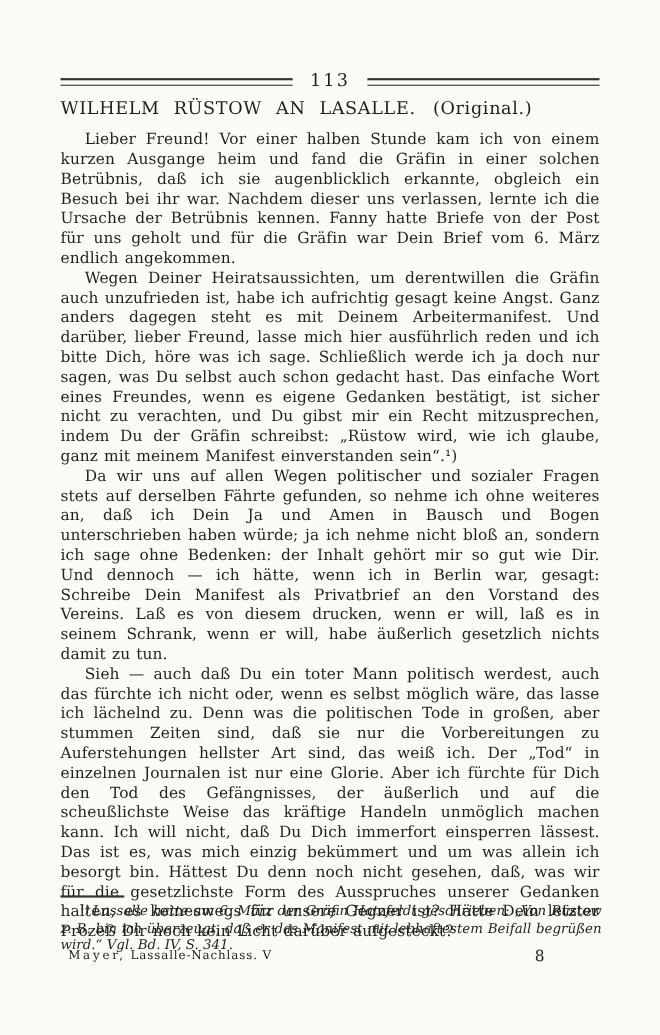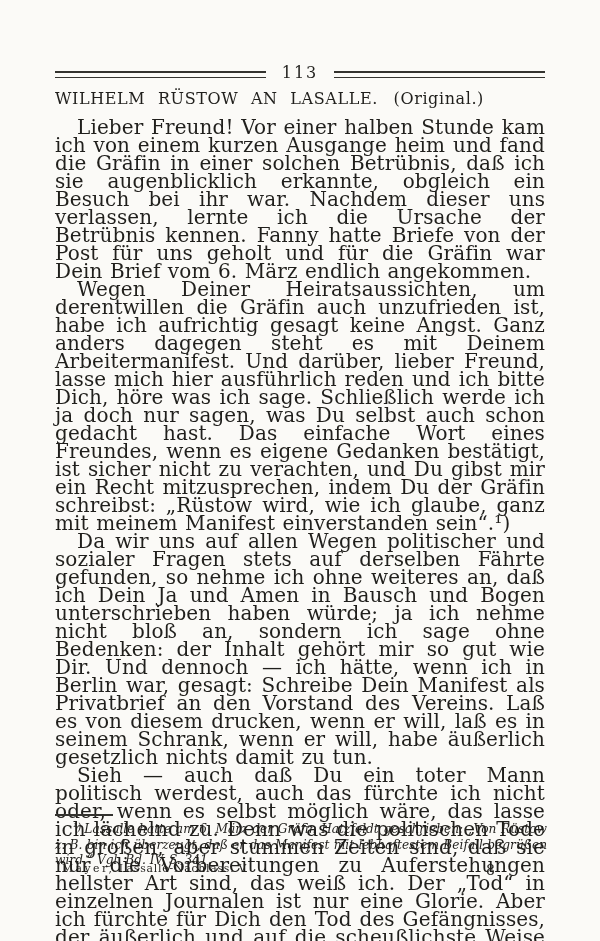--- a/index.html
+++ b/index.html
@@ -64,21 +64,21 @@
     margin-top: 13px;
     font-size: 14.5px;
     word-spacing: 3px;
   }
 
   .letter-body {
     margin-top: 10px;
   }
   .letter-body p {
     margin: 0;
-    font-size: 20px;
+    font-size: 14px;
     line-height: 18px;
     text-align: justify;
     text-indent: 22px;
     letter-spacing: 0.1px;
     word-spacing: 1px;
   }
 
   .footnote-block {
     position: absolute;
     left: 55px;

